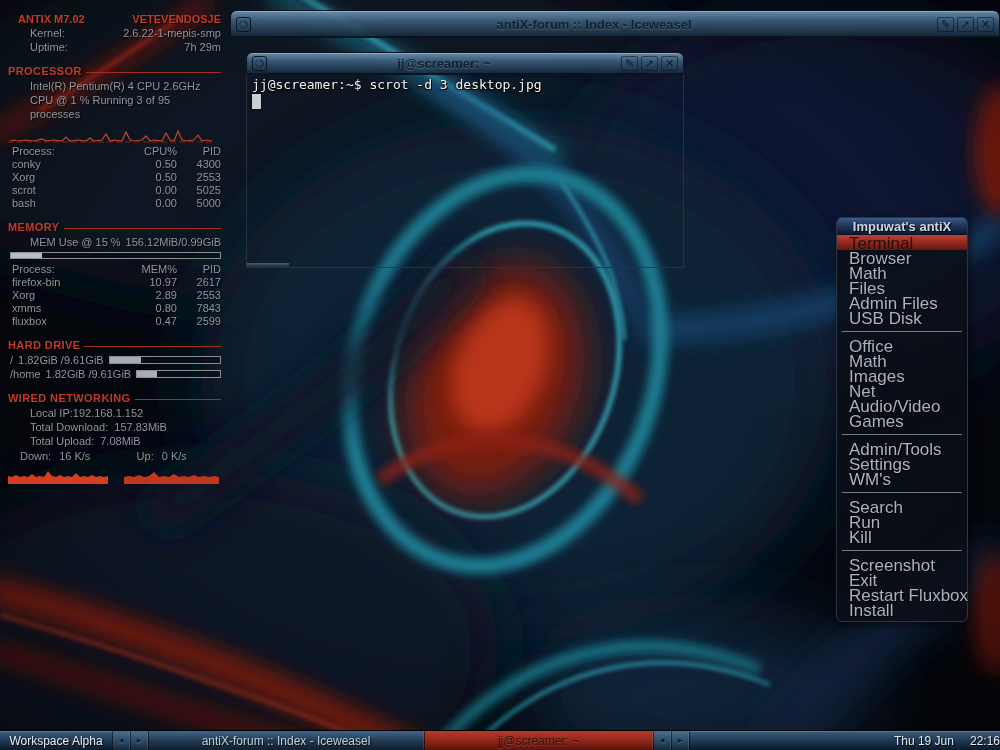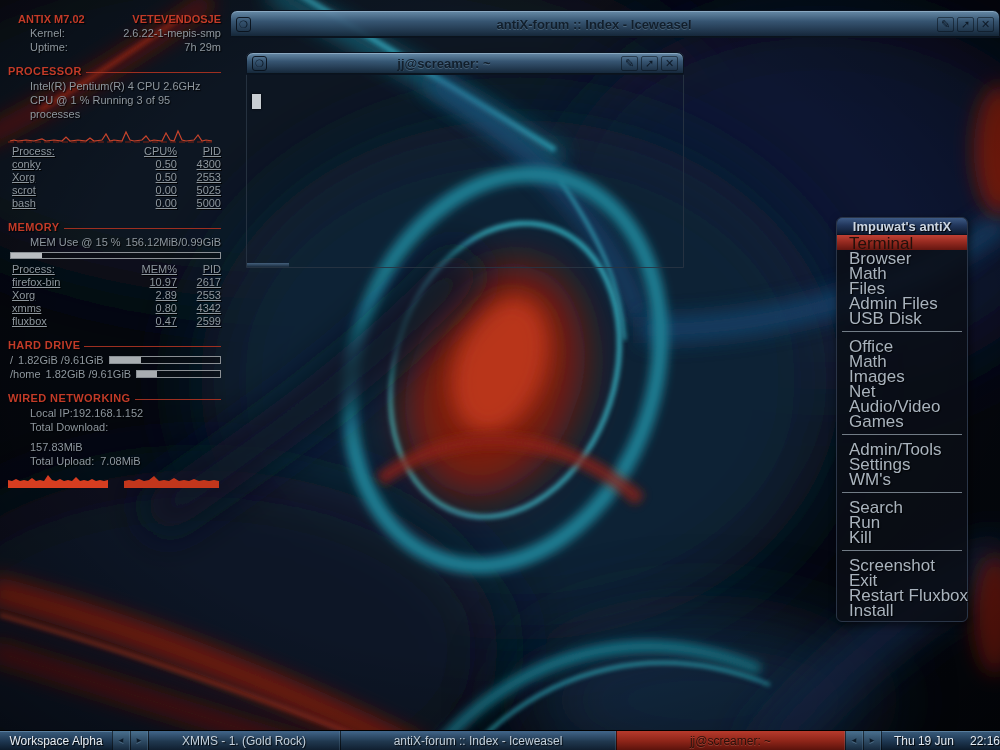--- a/index.html
+++ b/index.html
@@ -11,21 +11,21 @@
   
   .conky { position:absolute; left:8px; top:12px; width:213px; z-index:2;
            font-size:11px; color:#8e979e; text-shadow:1px 1px 1px rgba(0,0,0,.85); }
   .conky .row { display:flex; justify-content:space-between; align-items:baseline; line-height:14px;margin-left:10px; }
   .conky .ind { padding-left:12px; }
   .red { color:#c23b28; }
   .bold { font-weight:bold; }
   .sec { display:flex; align-items:center; margin-top:11px; margin-bottom:2px; }
   .sec .t { color:#c23b28; font-weight:bold; letter-spacing:.4px; white-space:nowrap; }
   .sec .rule { flex:1; border-bottom:1px solid #9e2f20; margin-left:4px; transform:translateY(1px); }
-  .ctable { display:grid; grid-template-columns:1fr 56px 44px; line-height:13px; padding-left:4px;text-decoration:underline; }
+  .ctable { display:grid; grid-template-columns:1fr 56px 44px; line-height:13px; padding-left:4px; }
   .ctable .c2,.ctable .c3 { text-align:right; }
   .cgraph { display:block; margin:6px 0 2px 0; }
   .pbar { height:7px; border:1px solid #8a8f94; background:rgba(10,14,18,.6); margin:3px 0 4px 2px; }
   .pbar .fill { height:100%; background:#b9bdc1; }
   .hdrow { display:flex; align-items:center; line-height:14px; gap:5px; padding-left:2px; }
   .hdbar { flex:1; height:8px; border:1px solid #8a8f94; background:rgba(10,14,18,.6); }
   .hdbar .fill { height:100%; background:#a9adb1; }
   .updown { display:flex; line-height:15px; margin-top:1px; }
   .updown .dl { width:58%; display:flex; gap:8px; }
   .updown .ul { display:flex; gap:8px; }
@@ -208,21 +208,21 @@
       <span class="c2">MEM%</span>
       <span class="c3">PID</span>
       <span class="c1">firefox-bin</span>
       <span class="c2">10.97</span>
       <span class="c3">2617</span>
       <span class="c1">Xorg</span>
       <span class="c2">2.89</span>
       <span class="c3">2553</span>
       <span class="c1">xmms</span>
       <span class="c2">0.80</span>
-      <span class="c3">4342</span>
+      <span class="c3">7843</span>
       <span class="c1">fluxbox</span>
       <span class="c2">0.47</span>
       <span class="c3">2599</span>
     </div>
 
     <div class="sec">
       <span class="t">HARD DRIVE</span>
         <span class="rule"></span>
     </div>
     <div class="hdrow">
@@ -241,27 +241,37 @@
     </div>
 
     <div class="sec">
       <span class="t">WIRED NETWORKING</span>
         <span class="rule"></span>
     </div>
     <div class="row ind" style="justify-content:flex-start; ">
       <span>Local IP:</span>
       <span>192.168.1.152</span>
     </div>
-    <div class="row ind" style="justify-content:flex-start; gap:6px;flex-direction:column;">
+    <div class="row ind" style="justify-content:flex-start; gap:6px;">
       <span>Total Download:</span>
       <span>157.83MiB</span>
     </div>
     <div class="row ind" style="justify-content:flex-start; gap:6px;">
       <span>Total Upload:</span>
       <span>7.08MiB</span>
+    </div>
+    <div class="updown ind">
+      <span class="dl">
+        <span>Down:</span>
+        <span>16  K/s</span>
+      </span>
+      <span class="ul">
+        <span>Up:</span>
+        <span>0  K/s</span>
+      </span>
     </div>
     <div class="netgraphs">
       <svg width="100" height="16" viewBox="0 0 100 16">
         <path d="M0,16 L0,8 4,9 8,7 12,9 16,8 20,9 24,6 28,9 32,8 36,9 40,3 44,8 48,9 52,7 56,9 60,8 64,9 68,5 72,9 76,8 80,9 84,7 88,9 92,8 96,9 100,8 L100,16 Z" fill="#d63d20"></path>
       </svg>
       <svg width="95" height="16" viewBox="0 0 95 16">
         <path d="M0,16 L0,9 5,8 10,9 15,7 20,9 25,8 30,4 35,9 40,8 45,9 50,6 55,9 60,8 65,9 70,7 75,9 80,8 85,9 90,8 95,9 L95,16 Z" fill="#c2361c"></path>
       </svg>
     </div>
   </section>
@@ -284,20 +294,21 @@
         <span class="wicon">❍</span>
         <span class="ttext">jj@screamer: ~</span>
         <span class="wbtns">
           <span class="wbtn">✎</span>
           <span class="wbtn">➚</span>
           <span class="wbtn">✕</span>
         </span>
       </div>
     </div>
     <div class="tbody">
+      <div class="termline">jj@screamer:~$ scrot -d 3 desktop.jpg</div>
       <div class="cursor"></div>
       <div class="handle"></div>
     </div>
   </div>
 
   <nav class="menu">
     <div class="menu-title">Impuwat's antiX</div>
     <div class="mi sel">Terminal</div>
     <div class="mi">Browser</div>
     <div class="mi">Math</div>
@@ -323,21 +334,20 @@
     <div class="mi">Screenshot</div>
     <div class="mi">Exit</div>
     <div class="mi">Restart Fluxbox</div>
     <div class="mi">Install</div>
   </nav>
 
   <footer class="taskbar">
     <div class="ws">Workspace Alpha</div>
     <div class="tb-btn">◄</div>
     <div class="tb-btn">►</div>
-    <div class="task" style="width:192px;">XMMS - 1.  (Gold Rock)</div>
     <div class="task" style="width:276px;">antiX-forum :: Index - Iceweasel</div>
     <div class="task active" style="width:229px;">jj@screamer: ~</div>
     <div class="tb-btn">◄</div>
     <div class="tb-btn">►</div>
     <div class="clock">
       <span>Thu 19 Jun</span>
       <span>22:16</span>
     </div>
   </footer>
 

